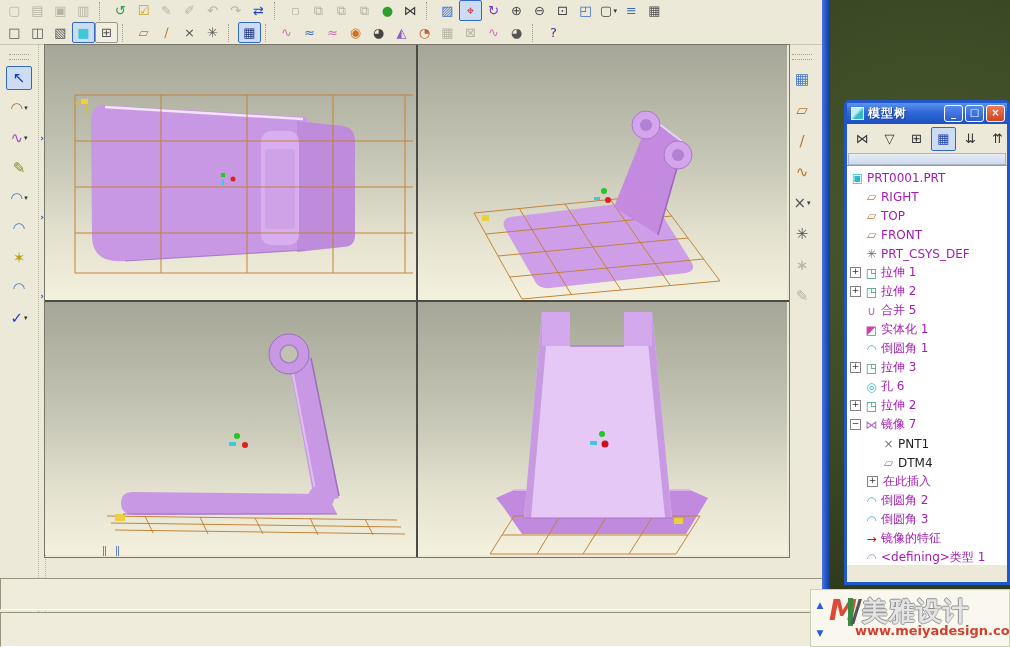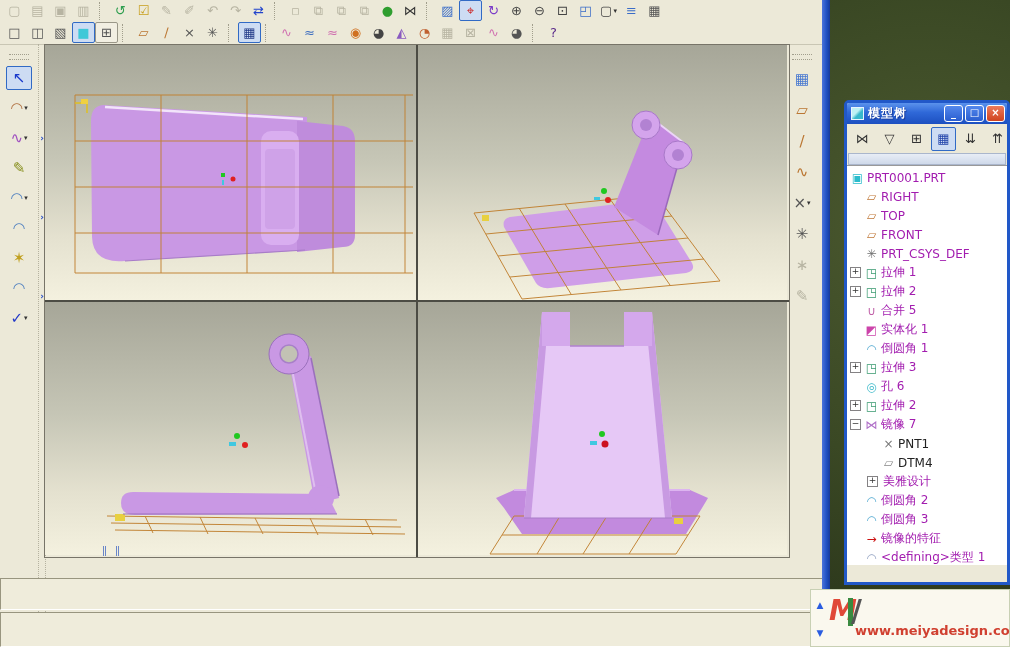--- a/index.html
+++ b/index.html
@@ -538,21 +538,21 @@
         <span class="ticon" style="color: rgb(119, 119, 119);">×</span>
         <span class="tlabel mutedlbl">PNT1</span>
       </div>
       <div class="trow" style="padding-left: 20px;">
         <span class="espace"></span>
         <span class="ticon" style="color: rgb(136, 136, 136);">▱</span>
         <span class="tlabel mutedlbl">DTM4</span>
       </div>
       <div class="trow" style="padding-left: 20px;">
         <span class="ebox">+</span>
-        <span class="tlabel">美雅设计</span>
+        <span class="tlabel">在此插入</span>
       </div>
       <div class="trow" style="padding-left: 3px;">
         <span class="espace"></span>
         <span class="ticon" style="color: rgb(80, 168, 208);">◠</span>
         <span class="tlabel">倒圆角 2</span>
       </div>
       <div class="trow" style="padding-left: 3px;">
         <span class="espace"></span>
         <span class="ticon" style="color: rgb(80, 168, 208);">◠</span>
         <span class="tlabel">倒圆角 3</span>
@@ -572,15 +572,16 @@
 
 <div class="watermark">
   <div class="wm-arrows">
       <span>▲</span>
       <span>▼</span>
     </div>
   <div class="wm-row">
     <span class="wm-m">M</span>
       <span class="wm-bar"></span>
       <span class="wm-slash">/</span>
+    <span class="wm-brand">美雅设计</span>
   </div>
   <div class="wm-url">www.meiyadesign.com</div>
 </div>
 
 </body></html>

